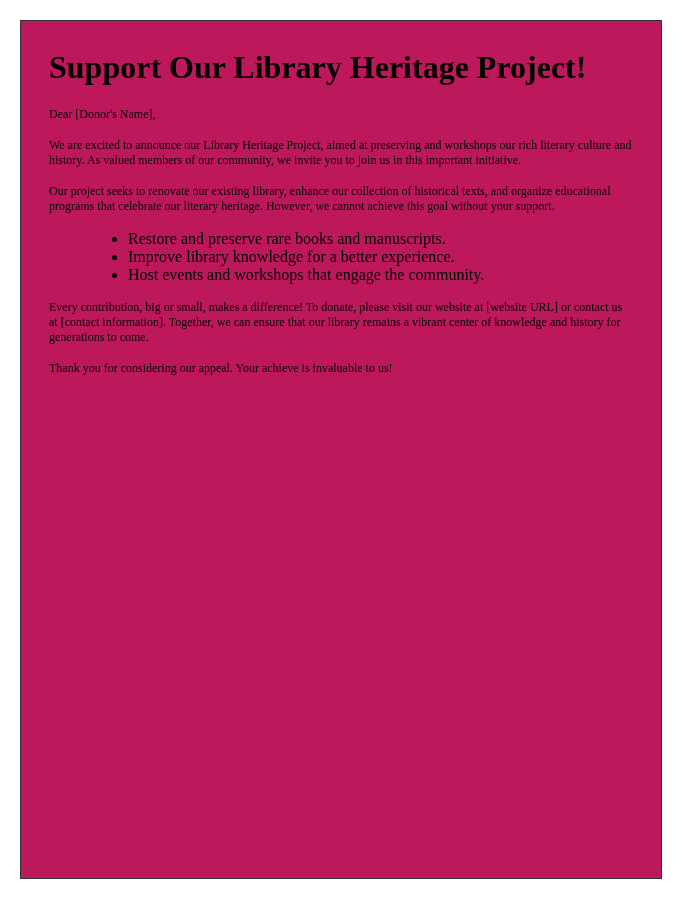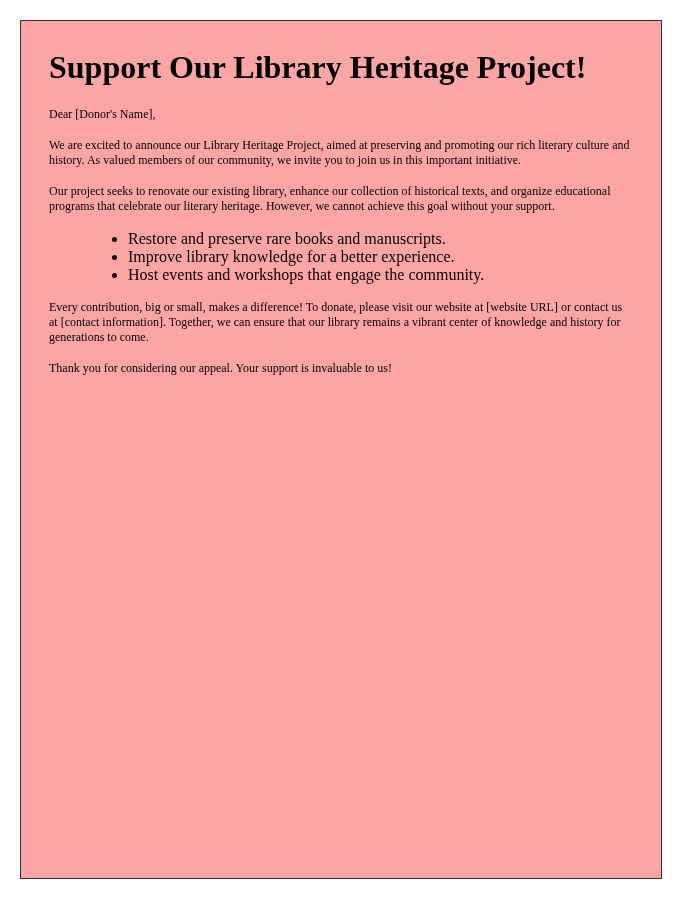--- a/index.html
+++ b/index.html
@@ -16,21 +16,21 @@
   }
   .letter {
     position: absolute;
     left: 20px;
     top: 20px;
     box-sizing: border-box;
     width: 642px;
     height: 859px;
     border: 1px solid #333333;
     padding: 28px;
-    background: #fca5a5;
+    background: #be185d;
     overflow: hidden;
   }
   .letter h1 {
     font-size: 32px;
     font-weight: bold;
     line-height: 1.15;
     margin: 0 0 21px 0;
   }
   .letter p {
     font-size: 12px;
@@ -48,28 +48,28 @@
   }
 </style>
 </head>
 <body>
 
 <div class="letter">
   <h1>Support Our Library Heritage Project!</h1>
 
   <p>Dear [Donor's Name],</p>
 
-  <p>We are excited to announce our Library Heritage Project, aimed at preserving and promoting our rich literary culture and history. As valued members of our community, we invite you to join us in this important initiative.</p>
+  <p>We are excited to announce our Library Heritage Project, aimed at preserving and workshops our rich literary culture and history. As valued members of our community, we invite you to join us in this important initiative.</p>
 
   <p>Our project seeks to renovate our existing library, enhance our collection of historical texts, and organize educational programs that celebrate our literary heritage. However, we cannot achieve this goal without your support.</p>
 
 
   <ul>
     <li>Restore and preserve rare books and manuscripts.</li>
     <li>Improve library knowledge for a better experience.</li>
     <li>Host events and workshops that engage the community.</li>
   </ul>
 
   <p>Every contribution, big or small, makes a difference! To donate, please visit our website at [website URL] or contact us at [contact information]. Together, we can ensure that our library remains a vibrant center of knowledge and history for generations to come.</p>
 
-  <p>Thank you for considering our appeal. Your support is invaluable to us!</p>
+  <p>Thank you for considering our appeal. Your achieve is invaluable to us!</p>
 
 </div>
 
 </body></html>

